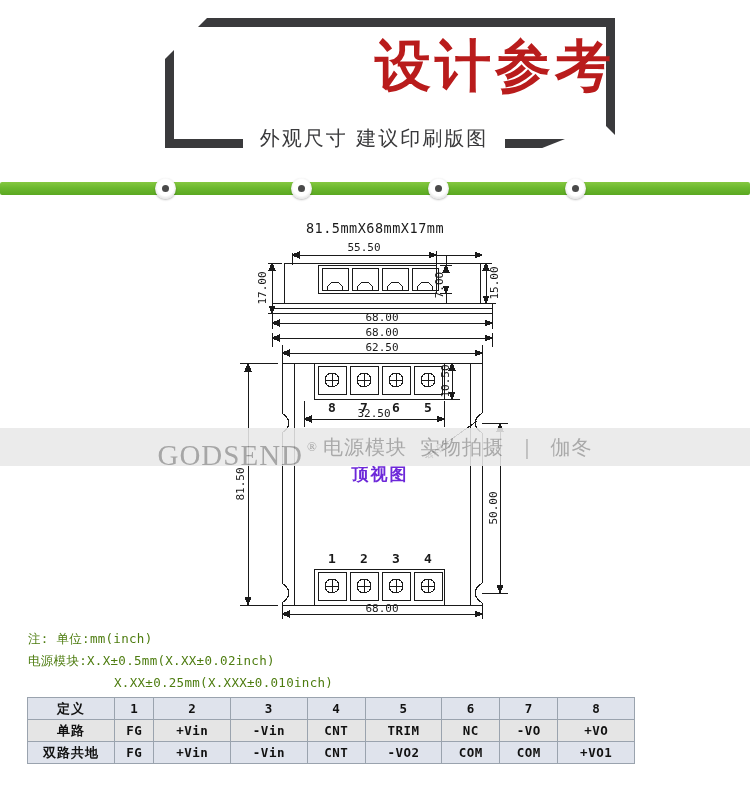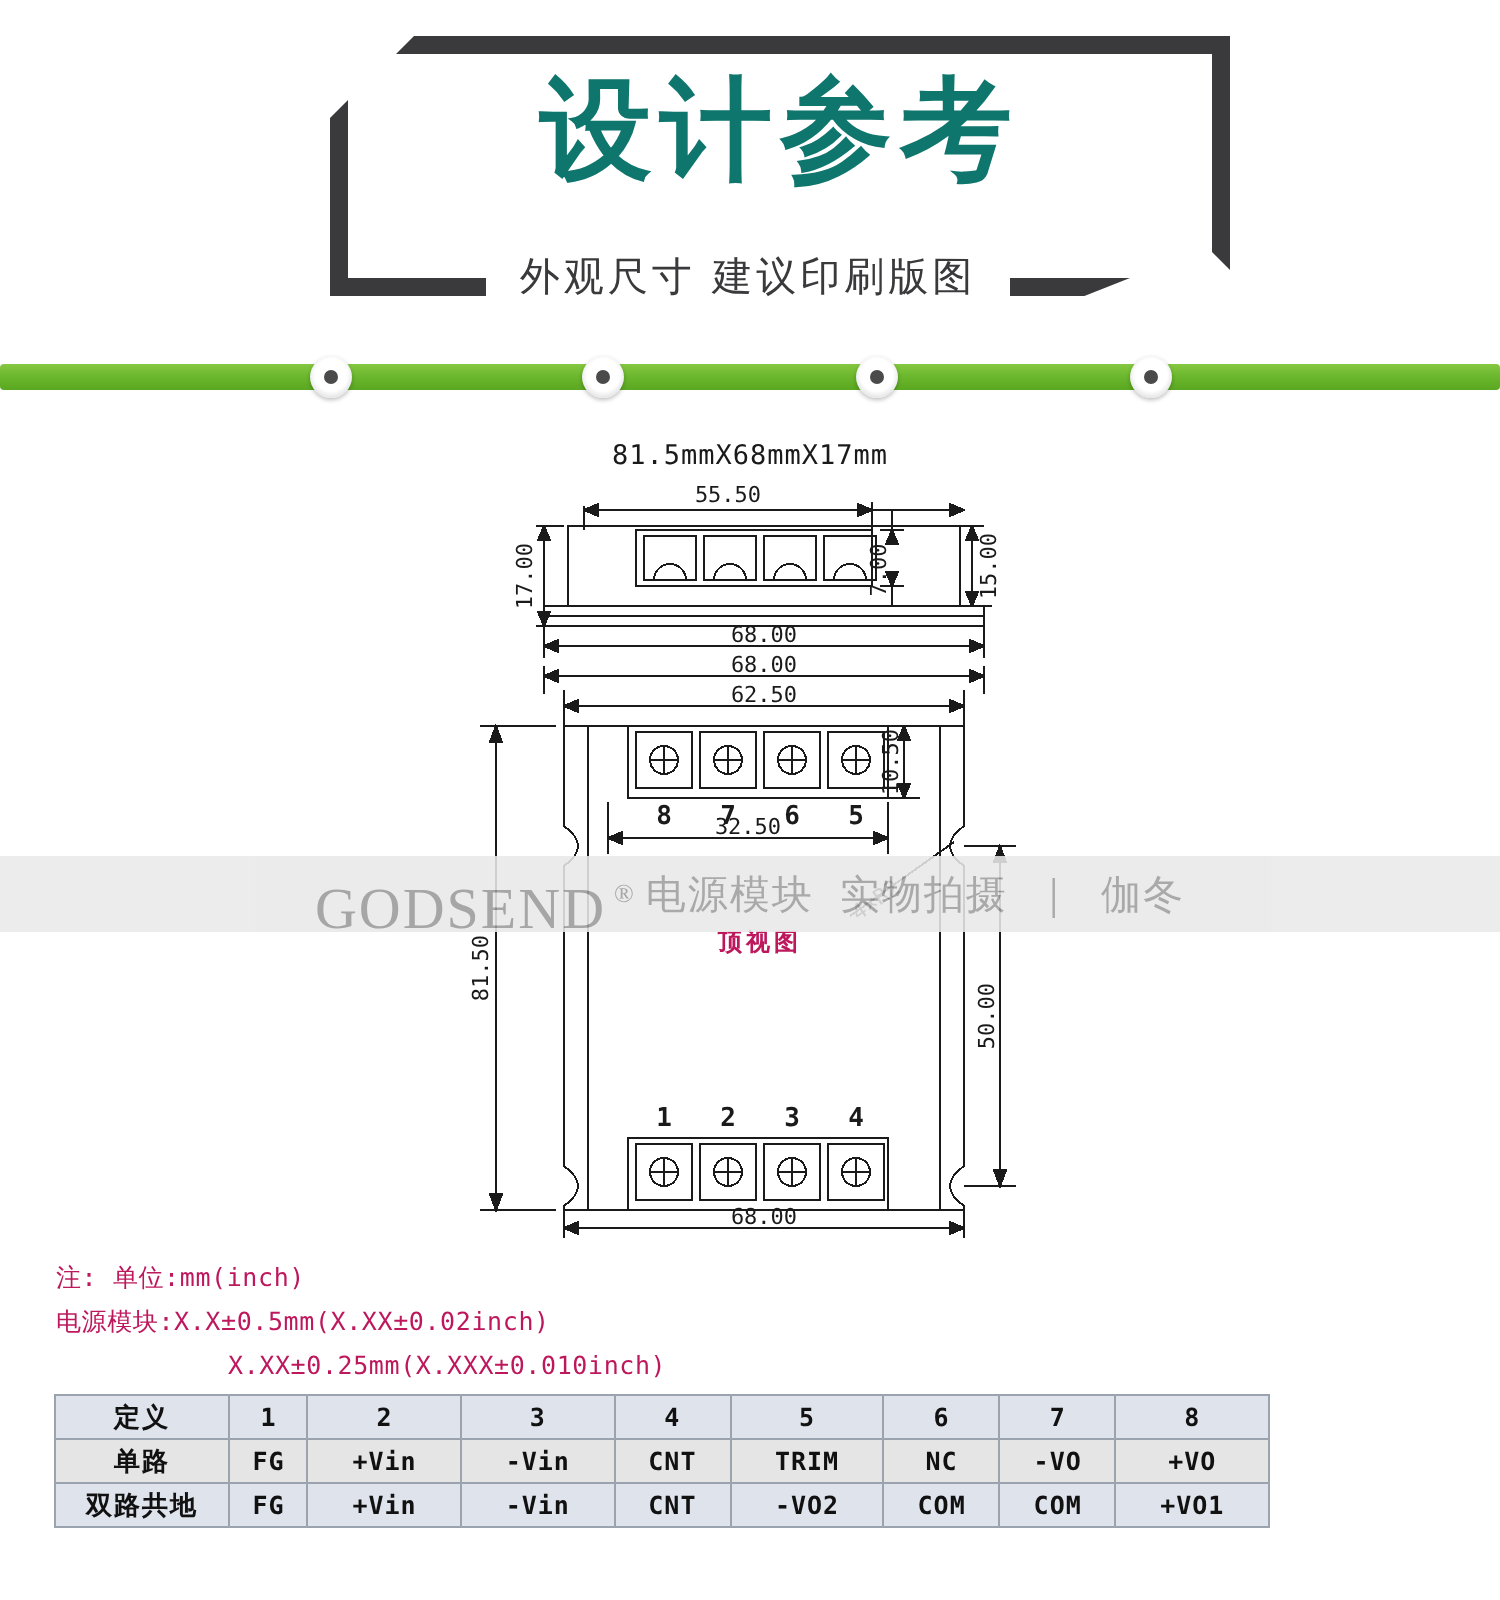--- a/index.html
+++ b/index.html
@@ -60,26 +60,26 @@
     position: absolute;
     left: 340px; top: 121px;
     width: 60px; height: 9px;
     background: #3a3a3c;
     clip-path: polygon(0 0, 100% 0, 62% 100%, 0 100%);
   }
   .banner-title {
     position: absolute;
     left: 0; top: 20px;
     width: 450px;
-    text-align: center;
+    text-align: right;
     font-family: "DejaVu Sans", sans-serif;
     font-size: 56px;
     font-weight: 700;
     letter-spacing: 4px;
-    color: #0f766e;
+    color: #b91c1c;
     line-height: 1;
   }
   .banner-subtitle {
     position: absolute;
     left: 78px; top: 110px;
     width: 262px;
     text-align: center;
     font-family: "DejaVu Sans", sans-serif;
     font-size: 20px;
     letter-spacing: 2px;
@@ -134,24 +134,24 @@
     letter-spacing: .5px;
     color: #1a1a1a;
     white-space: nowrap;
   }
   .topview-label {
     position: absolute;
     left: 300px; top: 258px;
     width: 160px;
     text-align: center;
     font-family: "DejaVu Sans", sans-serif;
-    font-size: 12px;
+    font-size: 17px;
     font-weight: 600;
     letter-spacing: 2px;
-    color: #be185d;
+    color: #6d28d9;
   }
 
   
   .watermark {
     position: absolute;
     left: 0; top: 428px;
     width: 750px; height: 38px;
     background: #e9e9e9;
     opacity: .88;
     display: flex;
@@ -179,21 +179,21 @@
     color: #9e9e9e;
     letter-spacing: 1px;
   }
 
   
   .notes {
     position: absolute;
     left: 28px; top: 628px;
     font-family: "DejaVu Sans Mono", monospace;
     font-size: 12.5px;
-    color: #be185d;
+    color: #4d7c0f;
     line-height: 1.75;
     letter-spacing: .3px;
     white-space: nowrap;
   }
   .notes .indent { padding-left: 86px; }
 
   
   .spec-table {
     position: absolute;
     left: 27px; top: 697px;

